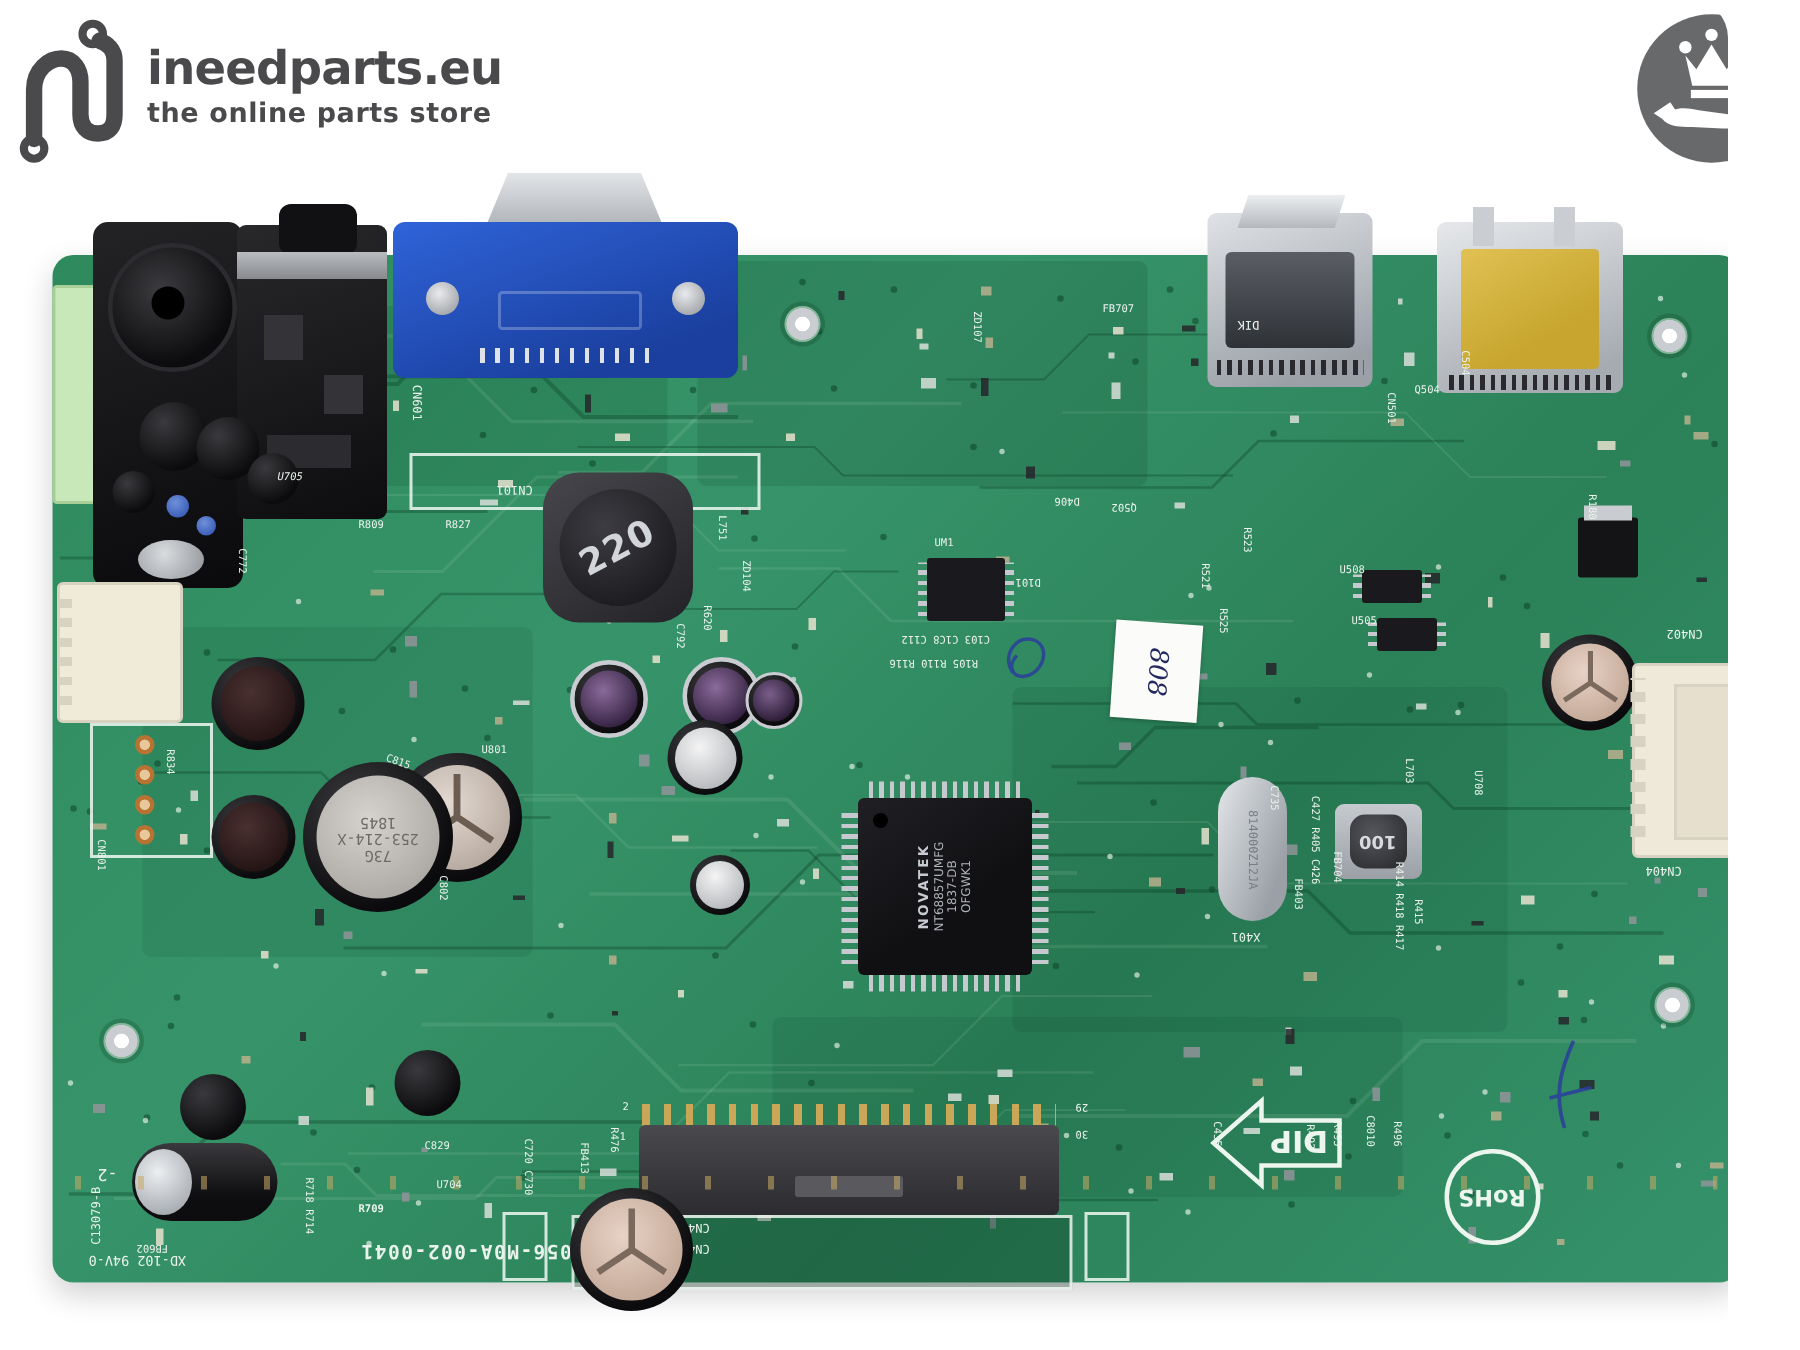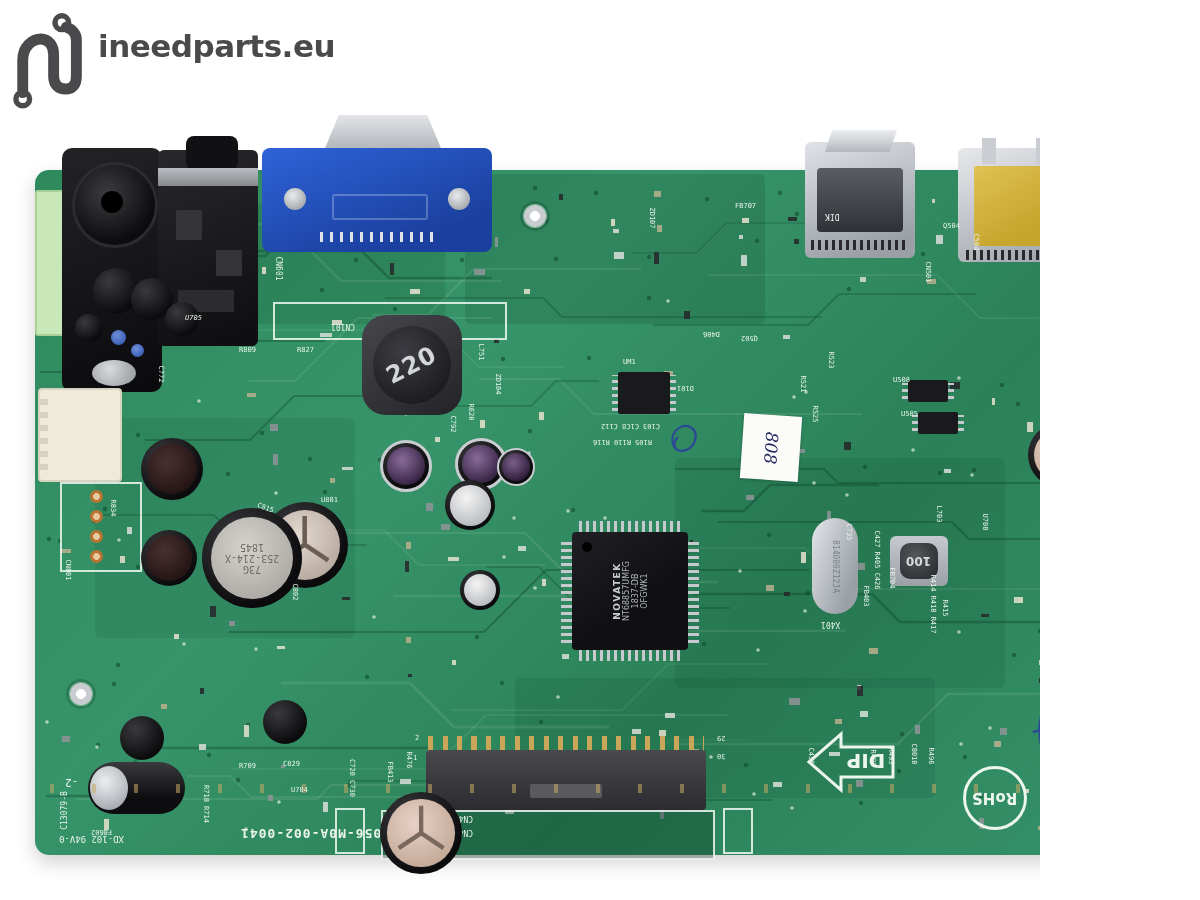--- a/index.html
+++ b/index.html
@@ -1,16 +1,16 @@
 <!DOCTYPE html>
 <html><head>
 <meta charset="utf-8">
 <style>
   html,body{margin:0;padding:0;background:#ffffff;}
-  .page{position:relative;width:1040px;height:900px;background:#fff;overflow:hidden;
+  .page{position:relative;width:1152px;height:900px;background:#fff;overflow:hidden;
         font-family:"DejaVu Sans", sans-serif;border-radius:25px;}
   .abs{position:absolute;}
 
   
   .logo{position:absolute;left:10px;top:8px;display:flex;align-items:flex-start;cursor:pointer;}
   .logo-glyph{width:80px;height:102px;}
   .logo-text{margin-left:8px;margin-top:22px;}
   .brand{font-size:31px;font-weight:bold;color:#4a4a4c;letter-spacing:-0.5px;line-height:1.05;}
   .tagline{font-size:18px;font-weight:bold;color:#4a4a4c;letter-spacing:0.4px;margin-top:2px;}
   .badge{position:absolute;left:1086px;top:4px;width:110px;height:110px;}
@@ -57,20 +57,21 @@
 <div class="page">
 
   <div class="logo">
     <svg class="logo-glyph" viewBox="0 0 88 110">
       <circle cx="14" cy="99" r="7.5" fill="none" stroke="#4a4a4c" stroke-width="6"></circle>
       <circle cx="57" cy="15" r="7.5" fill="none" stroke="#4a4a4c" stroke-width="6"></circle>
       <path d="M14,92 L14,56 C14,41 25,33 34,33 C43,33 48,41 48,50 L48,74 C48,83 53,88 61,88 C69,88 73,83 73,74 L73,34 C73,27 68,22 62,20" fill="none" stroke="#4a4a4c" stroke-width="12" stroke-linecap="round"></path>
     </svg>
     <div class="logo-text">
       <div class="brand">ineedparts.eu</div>
+      <div class="tagline">the online parts store</div>
     </div>
   </div>
 
   <div class="badge">
     <svg viewBox="0 0 120 120">
       <circle cx="60" cy="60" r="54" fill="#68696b"></circle>
       <circle cx="41" cy="30" r="4.5" fill="#fff"></circle>
       <circle cx="60" cy="21" r="4.5" fill="#fff"></circle>
       <circle cx="79" cy="30" r="4.5" fill="#fff"></circle>
       <path d="M41,36 L49,46 L60,28 L71,46 L79,36 L74,58 L46,58 Z" fill="#fff"></path>
@@ -618,21 +619,21 @@
     <div class="abs" style="left:1017px;top:227px;width:40px;height:40px;background:#141417;border-radius:2px;">
       <div class="abs" style="left:4px;top:-8px;width:32px;height:10px;background:#c9ccd1;"></div>
     </div>
     <div class="sop" style="left:873px;top:262px;width:40px;height:22px;"></div>
     <div class="sop" style="left:883px;top:294px;width:40px;height:22px;"></div>
 
     <div class="abs" style="left:15px;top:666px;width:1095px;height:9px;background:repeating-linear-gradient(90deg,rgba(200,170,100,.55) 0 4px,rgba(0,0,0,0) 4px 42px);"></div>
 
     <div id="silkscreen" class="abs" style="left:0;top:0;width:1125px;height:737px;">
         <span class="sk" style="left: 882px; top: 150px; transform: rotate(90deg);">CN501</span>
-        <span class="sk" style="left: 908px; top: 104px;">Q504</span>
+        <span class="sk" style="left: 908px; top: 138px;">Q504</span>
         <span class="sk" style="left: 933px; top: 120px; transform: rotate(90deg);">C504</span>
         <span class="sk" style="left: 700px; top: 84px;">FB707</span>
         <span class="sk" style="left: 606px; top: 96px; transform: rotate(90deg);">ZD107</span>
         <span class="sk" style="left: 150px; top: 196px; font-style: italic;">U705</span>
         <span class="sk" style="left: 204px; top: 228px;">R809</span>
         <span class="sk" style="left: 238px; top: 228px; padding-left: 24px;">R827</span>
         <span class="sk" style="left: 118px; top: 252px; transform: rotate(90deg);">C772</span>
         <span class="sk" style="left: 438px; top: 230px; transform: rotate(90deg);">L751</span>
         <span class="sk" style="left: 452px; top: 262px; transform: rotate(90deg);">ZD104</span>
         <span class="sk" style="left: 428px; top: 290px; transform: rotate(90deg);">R620</span>
@@ -661,21 +662,21 @@
         <span class="sk" style="left: 942px; top: 400px; transform: rotate(90deg);">U708</span>
         <span class="sk" style="left: 858px; top: 258px;">U508</span>
         <span class="sk" style="left: 866px; top: 292px;">U505</span>
         <span class="sk" style="left: 1018px; top: 216px; transform: rotate(90deg);">R180</span>
         <span class="sk" style="left: 366px; top: 638px; transform: rotate(90deg);">R476</span>
         <span class="sk" style="left: 768px; top: 634px; transform: rotate(90deg);">C435</span>
         <span class="sk" style="left: 830px; top: 636px; transform: rotate(90deg);">R492</span>
         <span class="sk" style="left: 848px; top: 634px; transform: rotate(90deg);">R495</span>
         <span class="sk" style="left: 868px; top: 632px; transform: rotate(90deg);">C8010</span>
         <span class="sk" style="left: 888px; top: 634px; transform: rotate(90deg);">R496</span>
-        <span class="sk" style="left: 204px; top: 644px;">R709</span>
+        <span class="sk" style="left: 204px; top: 684px; font-weight: bold;">R709</span>
         <span class="sk" style="left: 256px; top: 668px;">U704</span>
         <span class="sk" style="left: 248px; top: 642px;">C829</span>
         <span class="sk" style="left: 298px; top: 656px; transform: rotate(90deg);">C720 C730</span>
         <span class="sk" style="left: 56px; top: 710px; transform: rotate(180deg);">FB602</span>
         <span class="sk" style="left: 152px; top: 682px; transform: rotate(90deg);">R718 R714</span>
         <span class="sk" style="left: 344px; top: 650px; transform: rotate(90deg);">FB413</span>
       </div>
   </div>
 
 </div>

